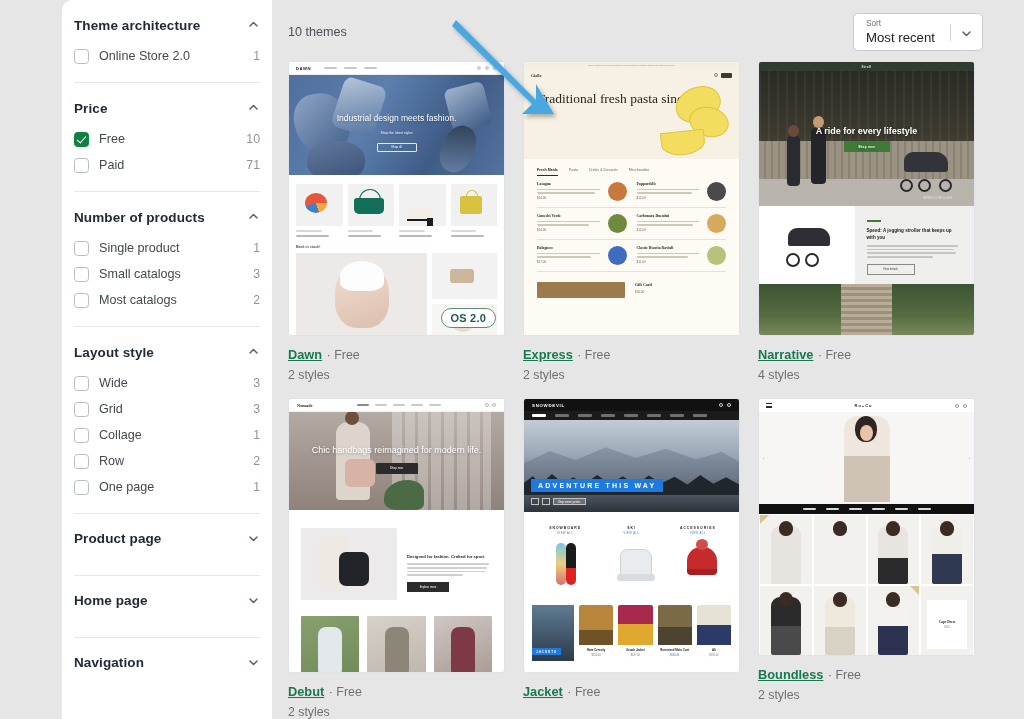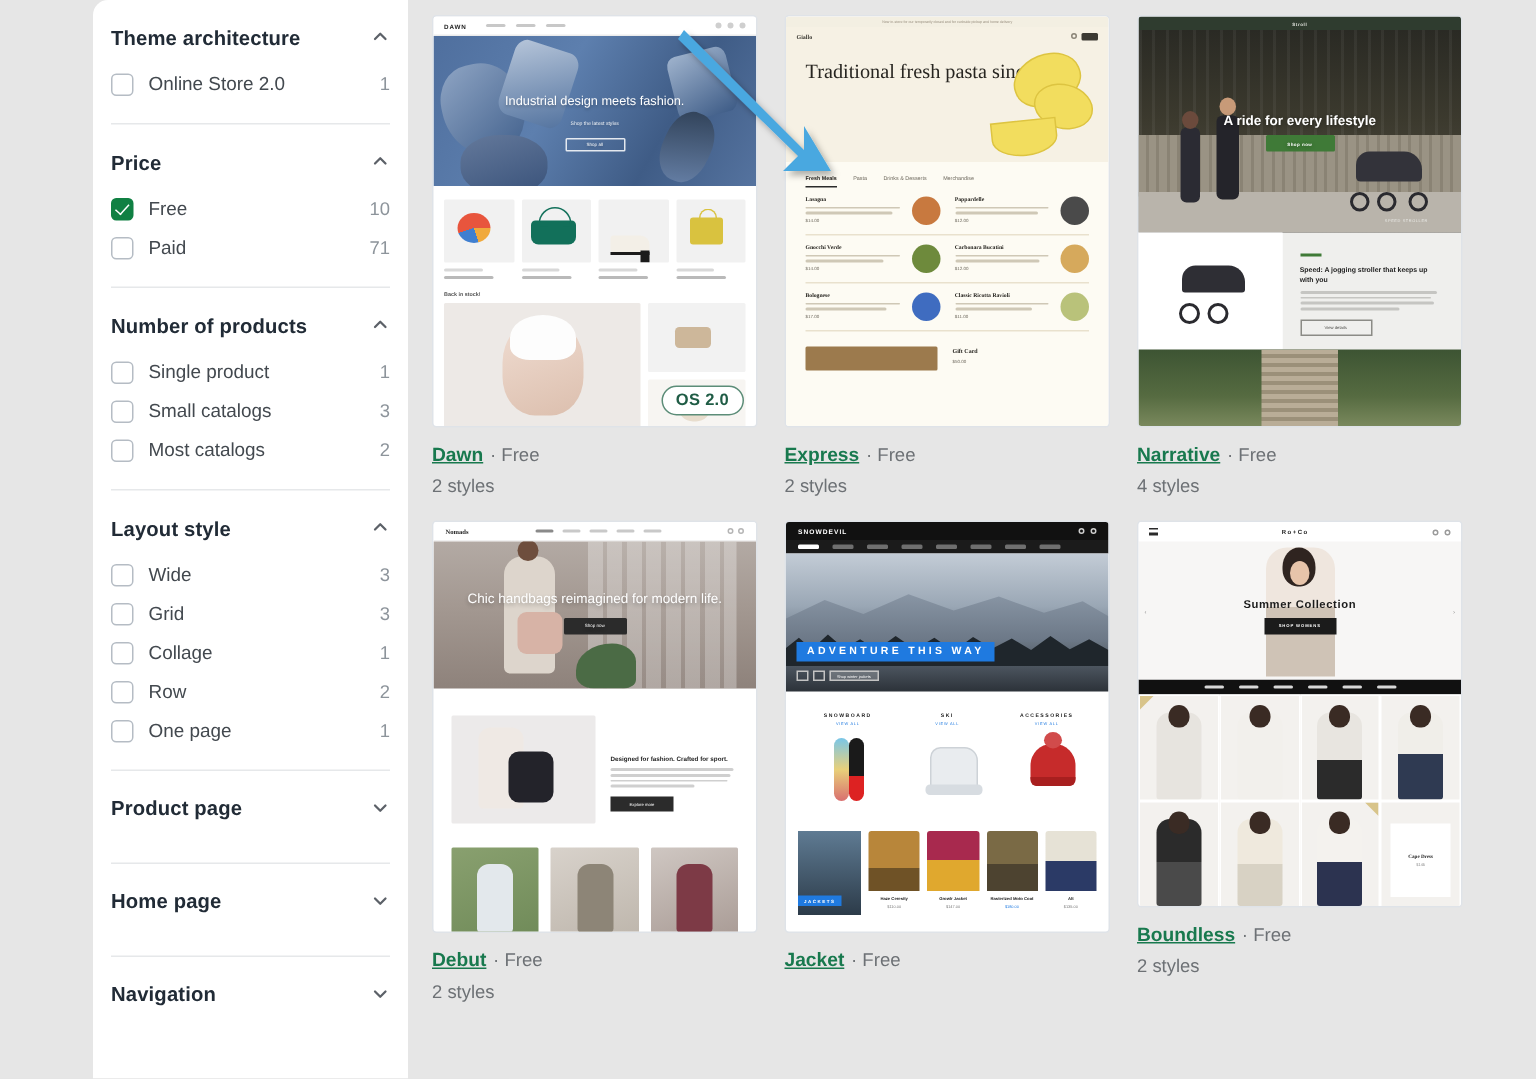--- a/index.html
+++ b/index.html
@@ -493,20 +493,33 @@
       <span class="chev">
           <svg viewBox="0 0 13 13">
             <path d="M3 5 L6.5 8.5 L10 5" stroke="#5c6168" stroke-width="1.5" fill="none" stroke-linecap="round" stroke-linejoin="round"></path>
           </svg>
         </span>
     </div>
 
   </div>
 
   <div class="main">
+    <div class="topbar">
+      <div class="theme-count">10 themes</div>
+      <div class="sort-box">
+        <div class="sort-text">
+          <div class="sort-label">Sort</div>
+          <div class="sort-value">Most recent</div>
+        </div>
+        <span class="sort-sep"></span>
+        <span class="sort-chev"><svg viewBox="0 0 13 13">
+              <path d="M3 5 L6.5 8.5 L10 5" stroke="#5c6168" stroke-width="1.5" fill="none" stroke-linecap="round" stroke-linejoin="round"></path>
+            </svg></span>
+      </div>
+    </div>
 
     <div class="grid">
 
       <div class="card">
         <div class="thumb h275">
           <div class="ms">
             <div class="ms-bar">
               <span class="ms-logo">DAWN</span>
               <span class="ms-nav">
                   <i></i>
@@ -940,24 +953,20 @@
                   <i></i>
                   <i></i>
                 </span>
             </div>
             <div class="bo-hero">
               <span class="bo-model"></span>
               <div class="bo-arrows">
                   <span>‹</span>
                   <span>›</span>
                 </div>
-              <div class="bo-htxt">
-                <div>Summer Collection</div>
-                <div class="bo-btn">SHOP WOMENS</div>
-              </div>
             </div>
             <div class="bo-nav">
                 <i></i>
                 <i></i>
                 <i></i>
                 <i></i>
                 <i></i>
                 <i></i>
               </div>
             <div class="bo-grid">

